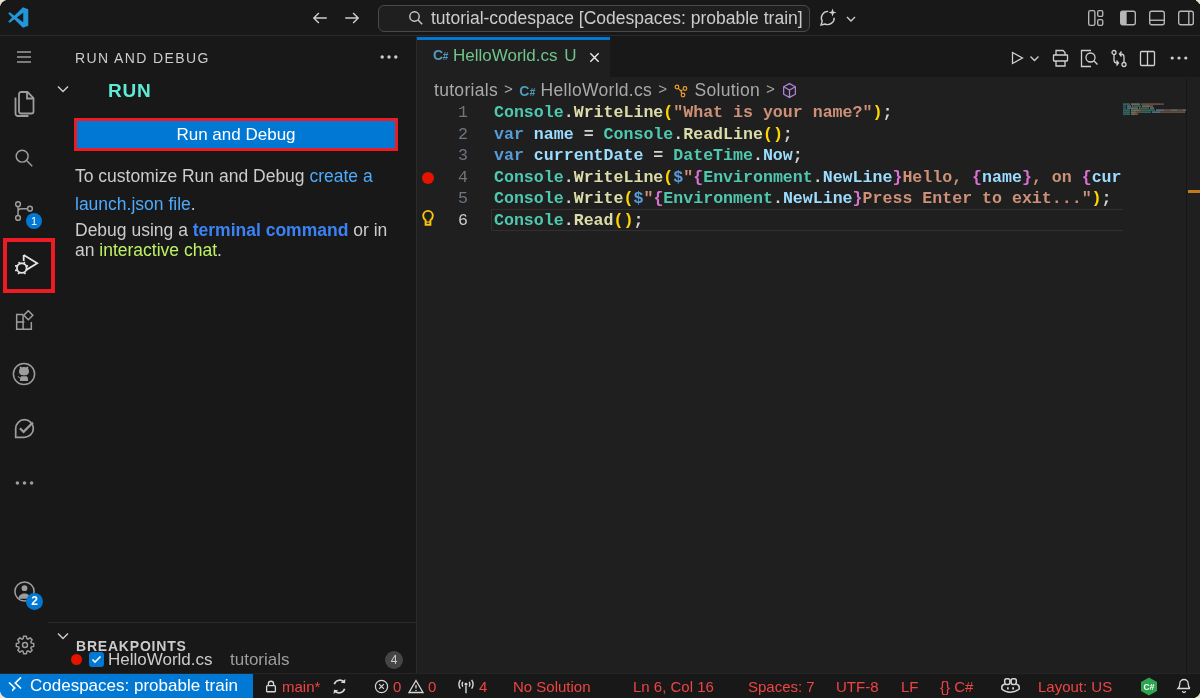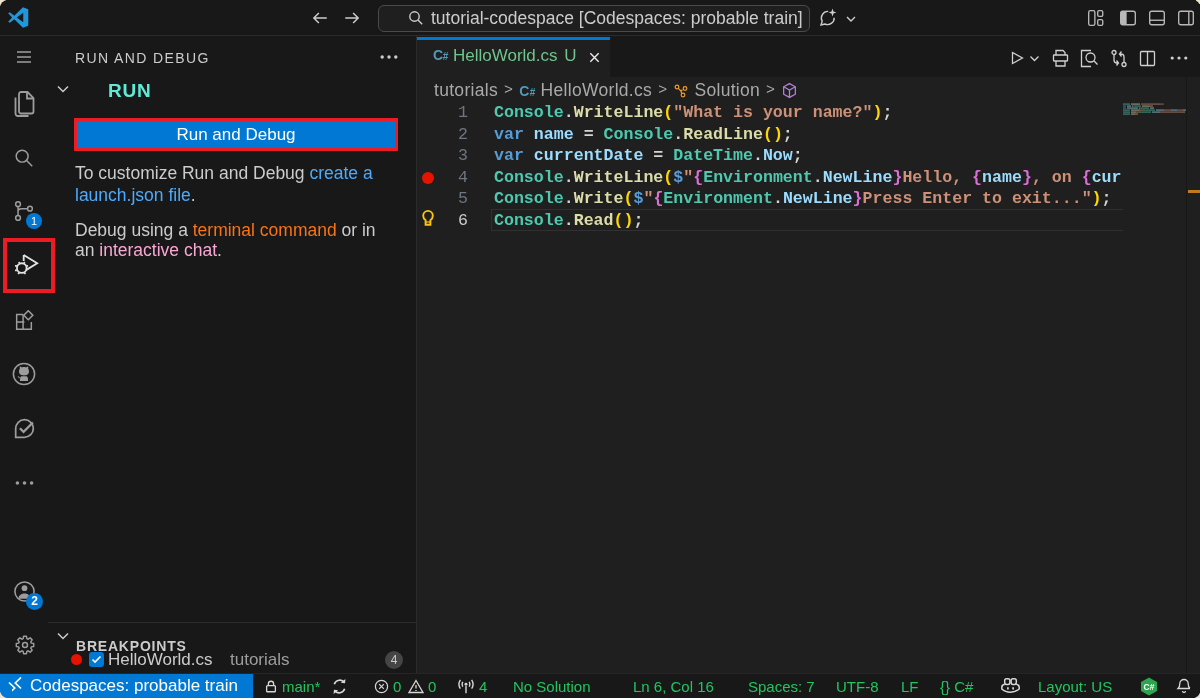--- a/index.html
+++ b/index.html
@@ -5,21 +5,21 @@
 * { margin:0; padding:0; box-sizing:border-box; }
 html,body { width:1200px; height:698px; }
 body { background:#1f1f1f; font-family:"Liberation Sans",sans-serif; overflow:hidden; position:relative; color:#cccccc; }
 .abs { position:absolute; }
 svg { display:block; }
 .mono { font-family:"Liberation Mono",monospace; }
 .tl { color:#4ec9b0; } .fn { color:#dcdcaa; } .kw { color:#569cd6; }
 .vb { color:#9cdcfe; } .st { color:#ce9178; } .b1 { color:#ffd700; } .b2 { color:#da70d6; }
 .cl { height:21.5px; }
 .bc-sep { padding:0 6px; color:#a9a9a9; font-size:15px; font-family:"Liberation Mono",monospace; }
-.sbi { display:inline-flex; align-items:center; height:24px; color:#22c55e; font-size:15px; white-space:nowrap; }
+.sbi { display:inline-flex; align-items:center; height:24px; color:#ef4444; font-size:15px; white-space:nowrap; }
 </style>
 </head>
 <body>
 
 <div class="abs" style="left:0;top:0;width:1200px;height:36px;background:#181818;border-bottom:1px solid #2b2b2b;"></div>
 
 <div class="abs" style="left:0;top:0;width:6px;height:6px;background:#ede4cf;"></div>
 <div class="abs" style="left:0;top:0;width:12px;height:12px;background:#181818;border-top-left-radius:8px;"></div>
 <div class="abs" style="right:0;top:0;width:4px;height:4px;background:#ede4cf;"></div>
 <div class="abs" style="right:0;top:0;width:9px;height:9px;background:#181818;border-top-right-radius:7px;"></div>
@@ -157,22 +157,22 @@
   </svg>
 
 <svg class="abs" style="left:56px;top:83px;" width="14" height="12" viewBox="0 0 14 12" fill="none" stroke="#cccccc" stroke-width="1.5">
   <path d="M2 3.5 L7 8.5 L12 3.5"></path>
 </svg>
 <div class="abs" style="left:76px;top:80px;font-size:19px;font-weight:bold;letter-spacing:0.8px;color:#5eead4;margin-left:32px;">RUN</div>
 
 <div class="abs" style="left:74px;top:118px;width:324px;height:33px;border:3px solid #eb1c24;background:#0078d4;"></div>
 <div class="abs" style="left:77px;top:121px;width:318px;height:27px;line-height:27px;text-align:center;font-size:17px;color:#ffffff;">Run and Debug</div>
 
-<div class="abs" style="left:75px;top:162px;width:312px;font-size:17.5px;line-height:22px;color:#cccccc;">To customize Run and Debug <span style="color:#4daafc;">create a launch.json file</span>.</div>
-<div class="abs" style="left:75px;top:220px;width:316px;font-size:17.5px;line-height:20px;color:#cccccc;">Debug using a <span style="color:#f97316;">terminal command</span> or in an <span style="color:#f9a8d4;margin-top:36px;">interactive chat</span>.</div>
+<div class="abs" style="left:75px;top:162px;width:312px;font-size:17.5px;line-height:28px;color:#cccccc;">To customize Run and Debug <span style="color:#4daafc;">create a launch.json file</span>.</div>
+<div class="abs" style="left:75px;top:220px;width:316px;font-size:17.5px;line-height:20px;color:#cccccc;">Debug using a <span style="color:#3b82f6;font-weight:bold;">terminal command</span> or in an <span style="color:#bef264;margin-top:36px;">interactive chat</span>.</div>
 
 <div class="abs" style="left:48px;top:622px;width:369px;height:1px;background:#2b2b2b;"></div>
 <svg class="abs" style="left:56px;top:630px;" width="14" height="12" viewBox="0 0 14 12" fill="none" stroke="#cccccc" stroke-width="1.5">
   <path d="M2 3.5 L7 8.5 L12 3.5"></path>
 </svg>
 <div class="abs" style="left:76px;top:628px;font-size:14px;font-weight:bold;letter-spacing:0.8px;color:#cccccc;margin-top:10px;">BREAKPOINTS</div>
 <div class="abs" style="left:71px;top:654px;width:11px;height:11px;border-radius:50%;background:#e51400;"></div>
 <div class="abs" style="left:89px;top:652px;width:15px;height:15px;border-radius:3px;background:#0078d4;"></div>
 <svg class="abs" style="left:91px;top:655px;" width="11" height="9" viewBox="0 0 11 9" fill="none" stroke="#ffffff" stroke-width="1.6">
   <path d="M1.5 4.5 L4 7 L9.5 1.5"></path>

